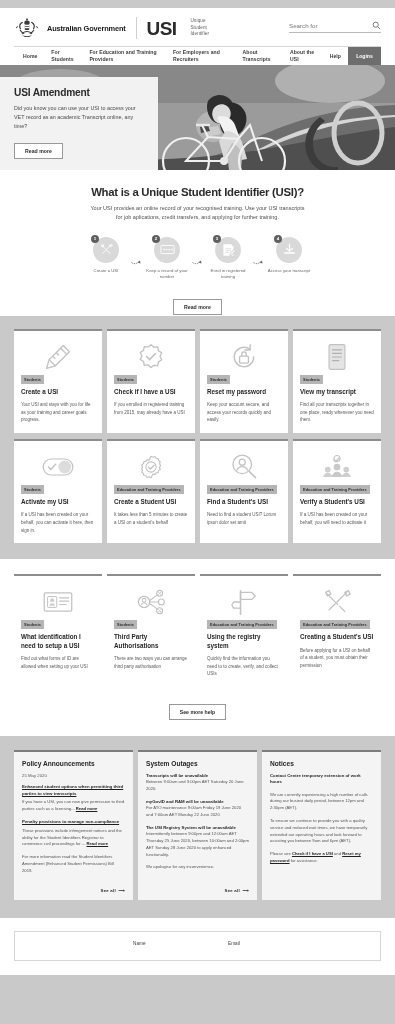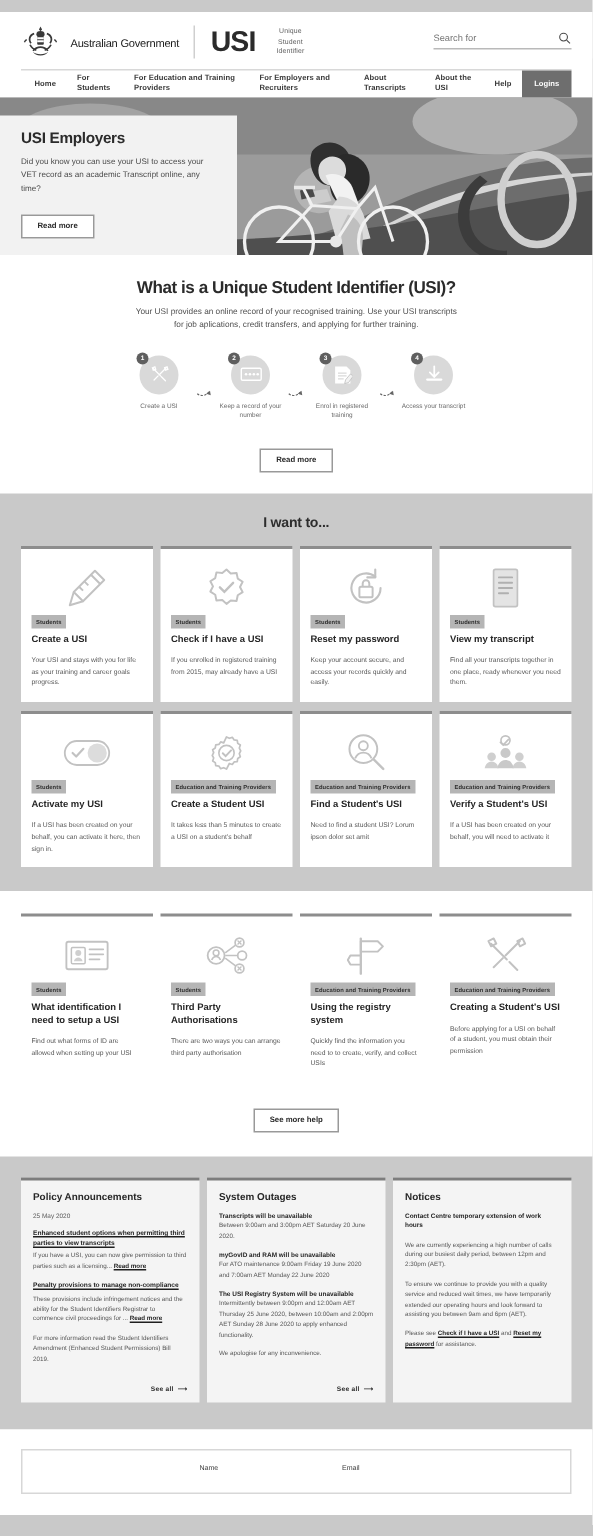--- a/index.html
+++ b/index.html
@@ -17,25 +17,25 @@
   .header {
     background: #ffffff;
     padding: 9px 14px 0 14px;
     display: flex;
     align-items: flex-start;
     justify-content: space-between;
   }
   .brand { display: flex; align-items: center; gap: 7px; }
   .coat { width: 26px; height: 22px; display: block; }
   .gov-text {
-    font-size: 7.4px; font-weight: normal; color: #1a1a1a;
+    font-size: 7.4px; font-weight: bold; color: #1a1a1a;
     letter-spacing: -0.15px; white-space: nowrap;
   }
   .brand-divider { width: 1px; height: 22px; background: #cfcfcf; margin: 0 3px; }
-  .usi-lock { display: flex; align-items: center; gap: 14px; text-align: center; }
+  .usi-lock { display: flex; align-items: center; gap: 14px; }
   .usi-word {
     font-size: 19px; font-weight: bold; color: #2b2b2b;
     letter-spacing: -0.6px; line-height: 1;
   }
   .usi-sub {
     font-size: 4.6px; line-height: 1.45; color: #5d5d5d; letter-spacing: 0.1px;
   }
   .search-wrap {
     margin-top: 4px;
     width: 92px;
@@ -97,21 +97,21 @@
   }
   .btn-outline {
     display: inline-block;
     border: 1px solid #999999; background: #ffffff;
     font-size: 5.2px; font-weight: bold; color: #2b2b2b;
     padding: 4px 10px; cursor: pointer;
     font-family: "Liberation Sans", sans-serif;
   }
 
   
-  .whatis { background: #ffffff; padding: 16px 22px 14px 22px; text-align: center; }
+  .whatis { background: #ffffff; padding: 16px 22px 1px 22px; text-align: center; }
   .whatis h2 {
     font-size: 11.4px; font-weight: bold; color: #2b2b2b;
     letter-spacing: -0.3px; margin-bottom: 6px;
   }
   .whatis p {
     font-size: 5.5px; color: #4f4f4f; line-height: 1.72;
     max-width: 220px; margin: 0 auto;
   }
   .steps {
     display: flex; align-items: flex-start; justify-content: center;
@@ -284,21 +284,21 @@
         <circle cx="186" cy="96" r="23" fill="none" stroke="#f0f0f0" stroke-width="2.2"></circle>
         <circle cx="262" cy="96" r="23" fill="none" stroke="#f0f0f0" stroke-width="2.2"></circle>
         <path d="M186 96l22-24 30 2-14 22zM208 72l-6-12M238 74l12-14 12 36" fill="none" stroke="#f0f0f0" stroke-width="2"></path>
         <path d="M196 60h14" stroke="#e8e8e8" stroke-width="2.4" fill="none"></path>
         <circle cx="224" cy="96" r="4" fill="#e8e8e8"></circle>
       </g>
       <path d="M320 52c-14 10-18 26-12 40 5 12 18 18 30 16v-6c-10 1-19-4-23-13-5-12-1-25 10-33z" fill="#3c3c3c"></path>
       <ellipse cx="358" cy="68" rx="24" ry="30" fill="none" stroke="#cfcfcf" stroke-width="5"></ellipse>
     </svg>
     <div class="hero-card">
-      <div class="hero-title">USI Employers</div>
+      <div class="hero-title">USI Amendment</div>
       <div class="hero-desc">Did you know you can use your USI to access your VET record as an academic Transcript online, any time?</div>
       <button class="btn-outline">Read more</button>
     </div>
   </div>
 
   <div class="whatis">
     <h2>What is a Unique Student Identifier (USI)?</h2>
     <p>Your USI provides an online record of your recognised training. Use your USI transcripts for job aplications, credit transfers, and applying for further training.</p>
 
     <div class="steps">
@@ -363,21 +363,20 @@
         <div class="step-lbl">Access your transcript</div>
       </div>
     </div>
 
     <div class="whatis-btn">
       <button class="btn-outline">Read more</button>
     </div>
   </div>
 
   <div class="grey-sec">
-    <div class="sec-title">I want to...</div>
 
     <div class="card-grid">
       <div class="card">
         <div class="card-ic">
           <svg width="30" height="30" viewBox="0 0 34 34">
             <g stroke="#c2c2c2" stroke-width="1.5" fill="none" stroke-linejoin="round">
               <path d="M23 4l7 7-16 16-7-7z"></path>
                 <path d="M7 20l-3 10 10-3"></path>
               <path d="M20 7l7 7"></path>
                 <path d="M11 16l3 3M15 12l3 3"></path>

